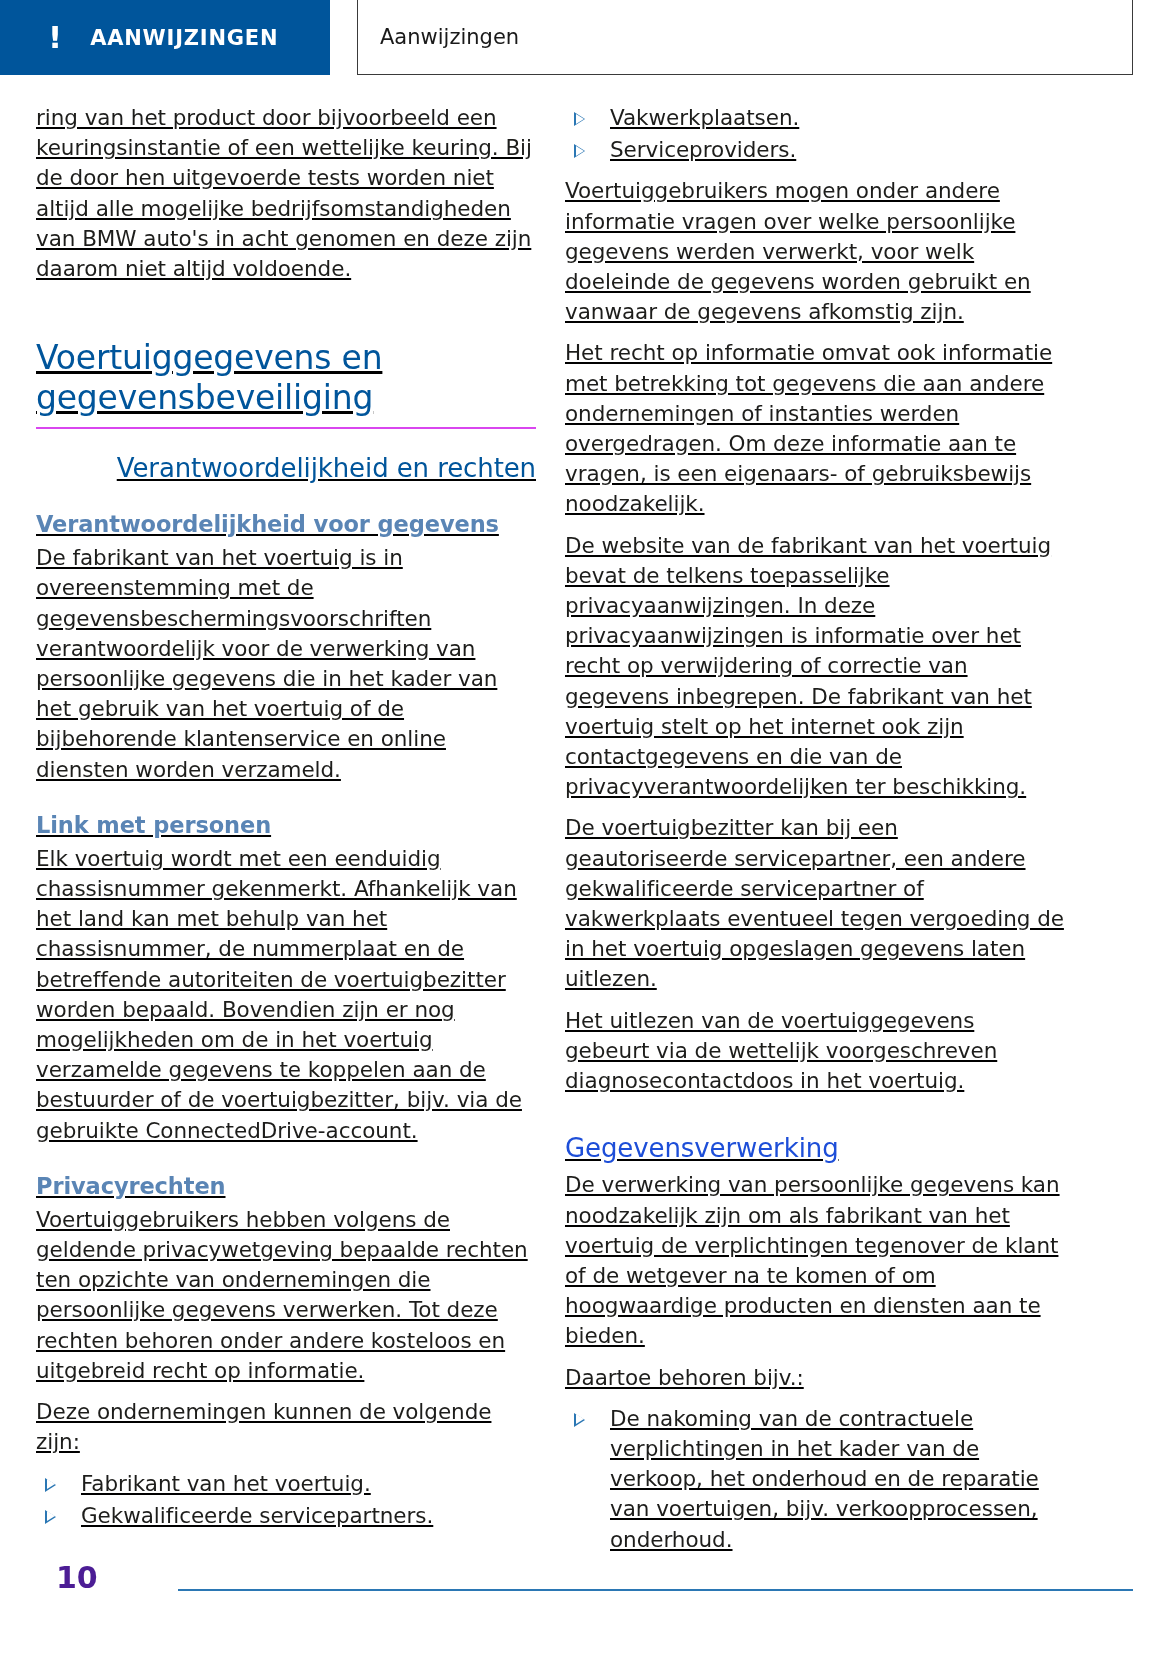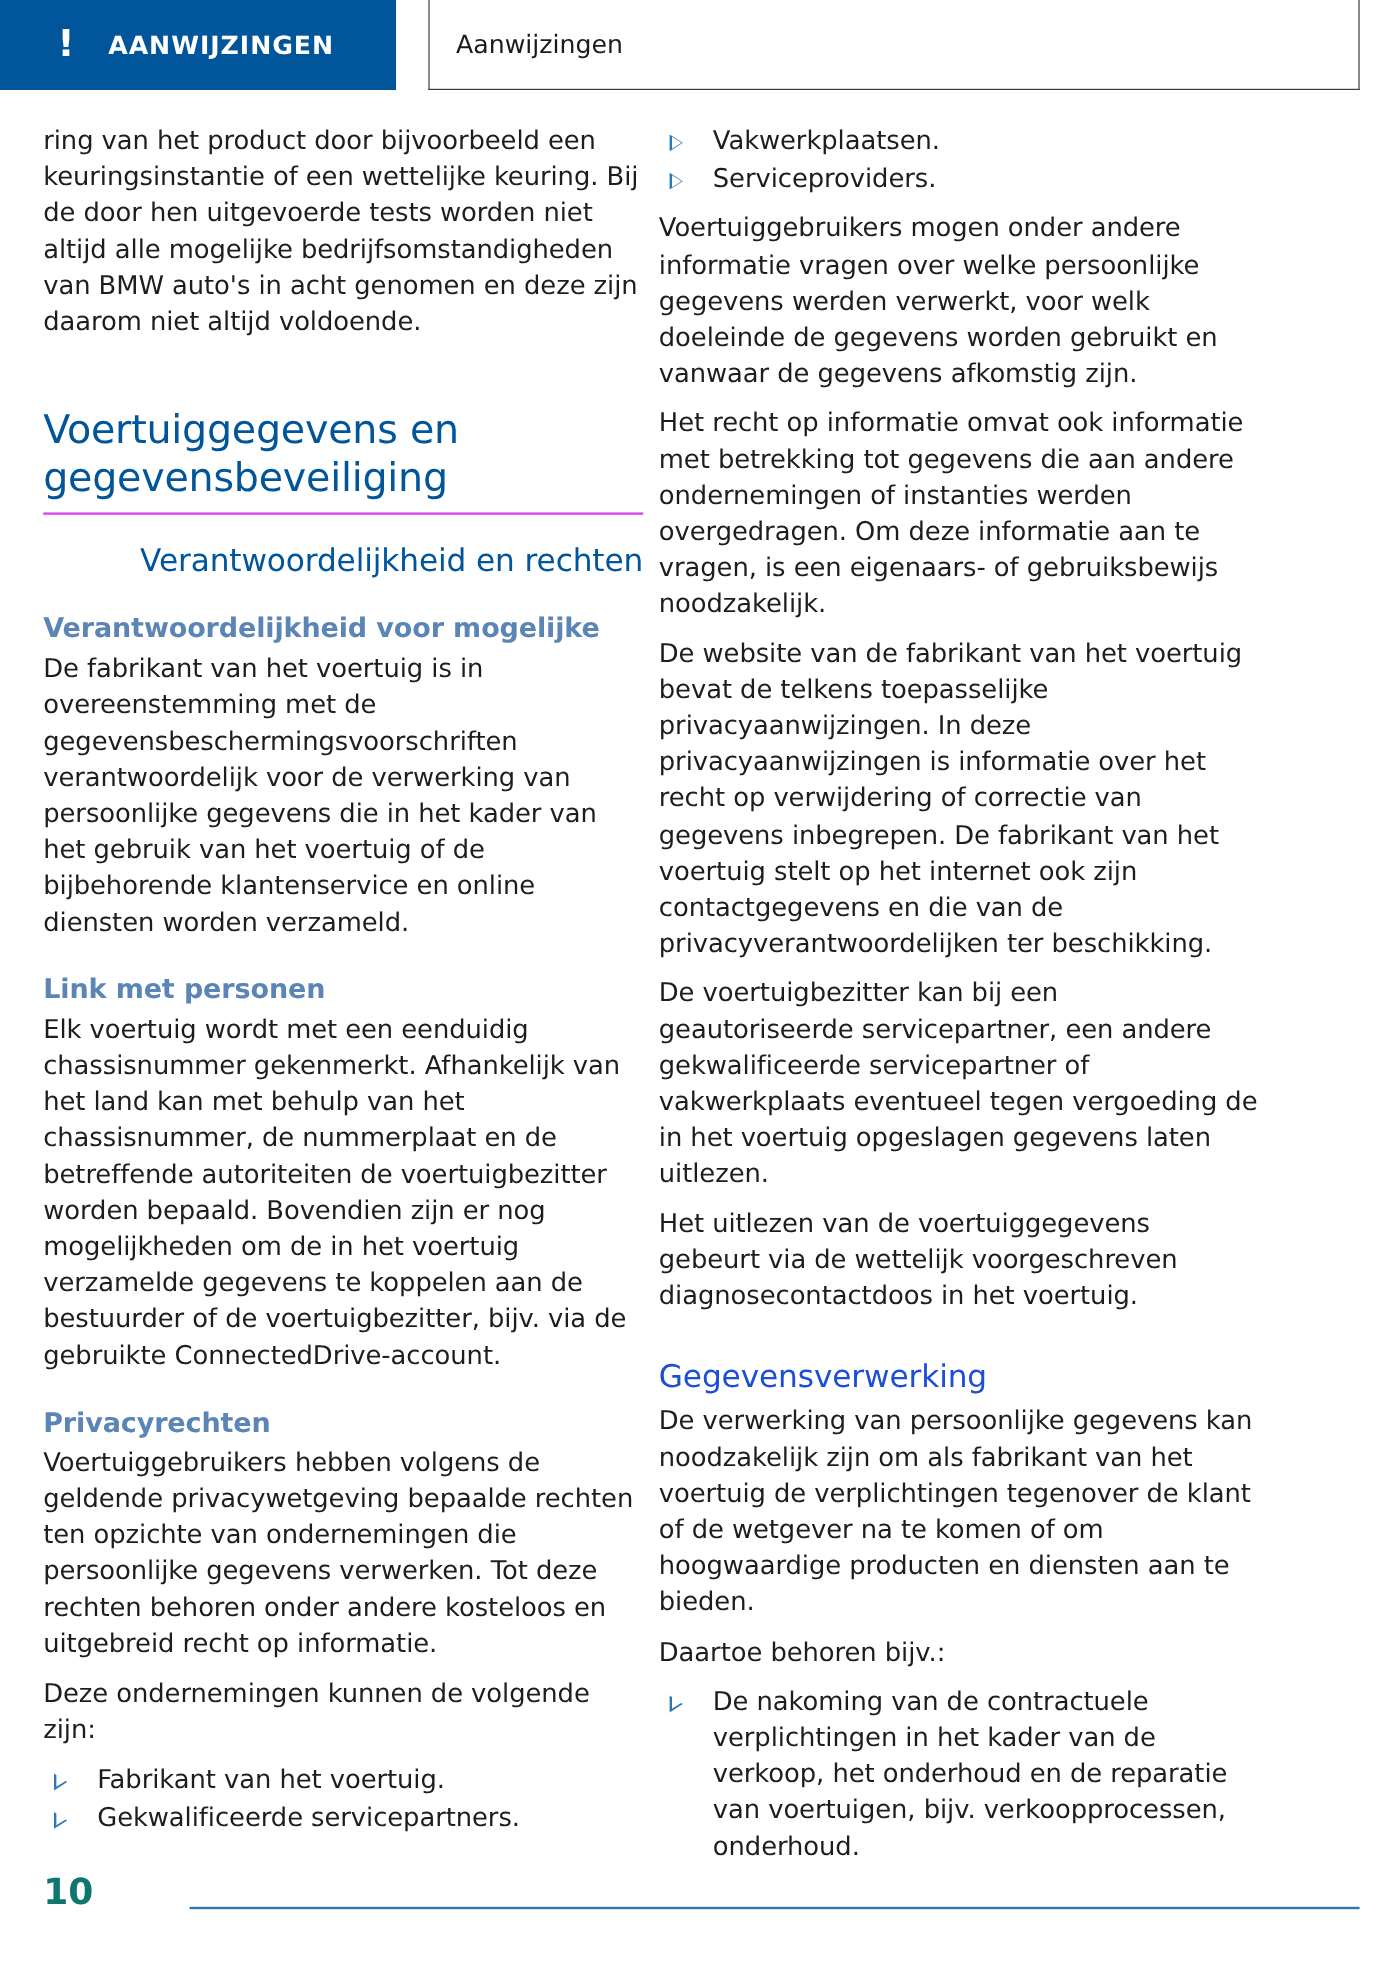--- a/index.html
+++ b/index.html
@@ -64,21 +64,22 @@
   }
 
   
   .content {
     position: absolute;
     top: 103px;
     left: 0;
     width: 1165px;
     height: 1380px;
     display: flex;
-    gap: 0;
+    gap: 16px;
+    text-decoration: underline;
   }
   .col {
     width: 500px;
     position: relative;
   }
   .col-left  { margin-left: 36px; }
   .col-right { margin-left: 13px; }
 
   p.body-text {
     margin: 0 0 11px 0;
@@ -164,24 +165,24 @@
   .page-footer {
     position: absolute;
     left: 0;
     bottom: 56px;
     width: 1165px;
     height: 50px;
     display: flex;
     align-items: flex-end;
   }
   .page-number {
-    margin-left: 36px;
+    margin-left: 56px;
     font-size: 30px;
     font-weight: 700;
-    color: #0f766e;
+    color: #4c1d95;
     line-height: 1;
     padding-bottom: 4px;
   }
   .footer-rule {
     flex: 1 1 auto;
     height: 2px;
     background: #2b77b4;
     margin-left: 80px;
     margin-right: 32px;
     margin-bottom: 6px;
@@ -203,21 +204,21 @@
 <div class="content">
 
   <div class="col col-left">
 
     <p class="body-text">ring van het product door bijvoorbeeld een keuringsinstantie of een wettelijke keuring. Bij de door hen uitgevoerde tests worden niet altijd alle mogelijke bedrijfsomstandigheden van BMW auto's in acht genomen en deze zijn daarom niet altijd voldoende.</p>
 
     <h1 class="title-1">Voertuiggegevens en gegevensbeveiliging</h1>
 
     <h2 class="title-2">Verantwoordelijkheid en rechten</h2>
 
-    <h3 class="title-3">Verantwoordelijkheid voor mogelijke</h3>
+    <h3 class="title-3">Verantwoordelijkheid voor gegevens</h3>
     <p class="body-text">De fabrikant van het voertuig is in overeenstemming met de gegevensbeschermingsvoorschriften verantwoordelijk voor de verwerking van persoonlijke gegevens die in het kader van het gebruik van het voertuig of de bijbehorende klantenservice en online diensten worden verzameld.</p>
 
     <h3 class="title-3">Link met personen</h3>
     <p class="body-text">Elk voertuig wordt met een eenduidig chassisnummer gekenmerkt. Afhankelijk van het land kan met behulp van het chassisnummer, de nummerplaat en de betreffende autoriteiten de voertuigbezitter worden bepaald. Bovendien zijn er nog mogelijkheden om de in het voertuig verzamelde gegevens te koppelen aan de bestuurder of de voertuigbezitter, bijv. via de gebruikte ConnectedDrive-account.</p>
 
     <h3 class="title-3">Privacyrechten</h3>
     <p class="body-text">Voertuiggebruikers hebben volgens de geldende privacywetgeving bepaalde rechten ten opzichte van ondernemingen die persoonlijke gegevens verwerken. Tot deze rechten behoren onder andere kosteloos en uitgebreid recht op informatie.</p>
     <p class="body-text">Deze ondernemingen kunnen de volgende zijn:</p>
 
     <ul class="bullets">

